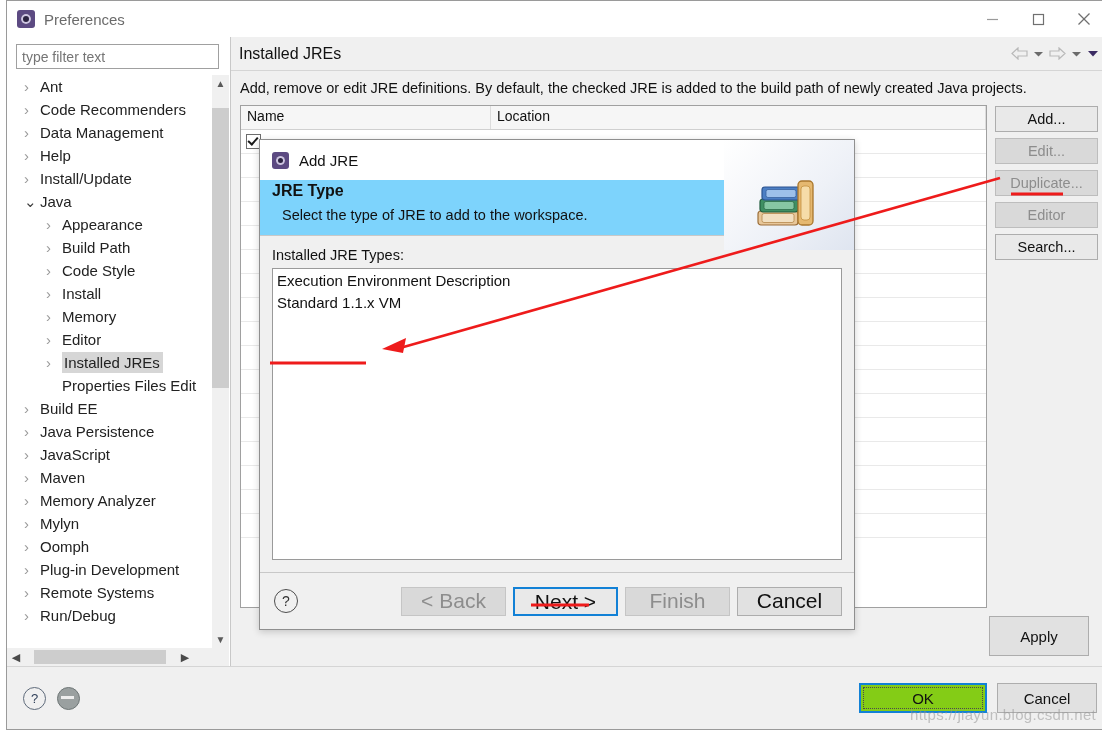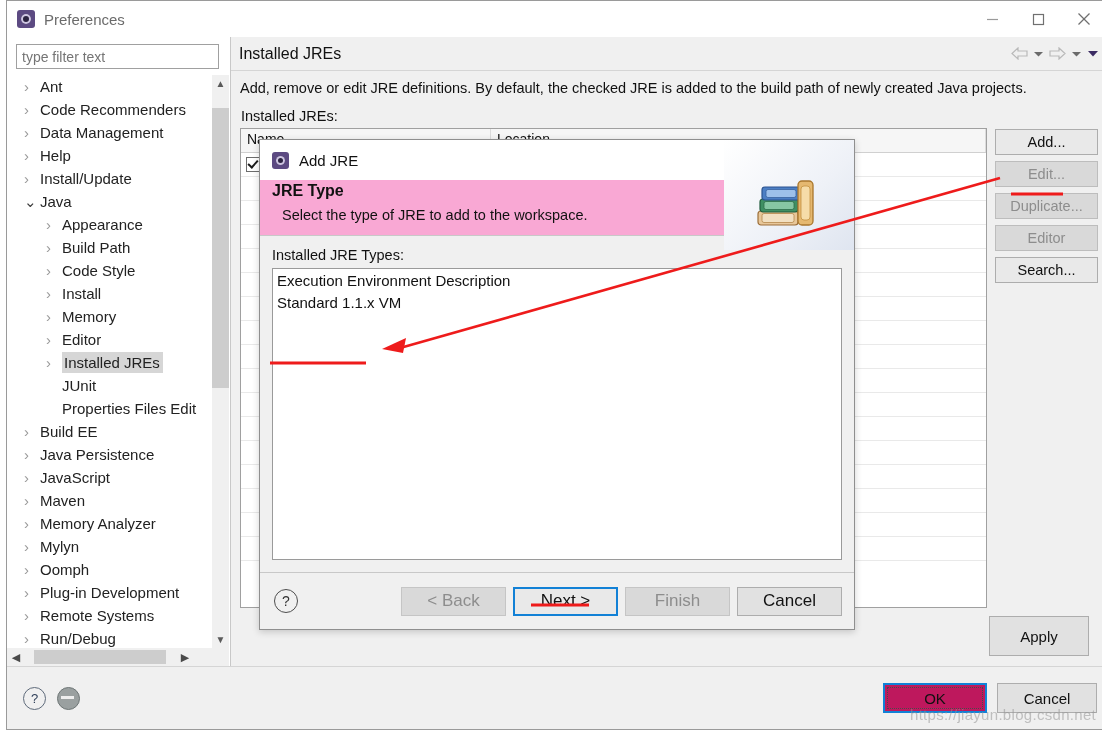--- a/index.html
+++ b/index.html
@@ -372,22 +372,22 @@
   }
   #restore-icon::after {
     content: "";
     position: absolute;
     left: 3px; top: 8px;
     width: 13px; height: 3px;
     background: #eeeeee;
   }
   #bottom-right-buttons { display: flex; align-items: center; gap: 10px; }
   #ok-btn {
-    width: 104px; height: 30px;
-    background: #be185d;
+    width: 128px; height: 30px;
+    background: #84cc16;
     border: 2px solid #1281d6;
     font-family: "Liberation Sans", sans-serif;
     font-size: 15px;
     color: #111;
     position: relative;
   }
   #ok-btn::after {
     content: "";
     position: absolute;
     left: 2px; top: 2px; right: 2px; bottom: 2px;
@@ -445,21 +445,21 @@
     position: absolute; right: 0; top: 0; height: 40px;
     display: flex; align-items: center;
   }
   .dlg-winbtn {
     width: 44px; height: 40px;
     display: flex; align-items: center; justify-content: center;
     color: #333;
   }
   #dlg-banner {
     flex: 0 0 auto;
-    background: #f9a8d4;
+    background: #7dd3fc;
     padding: 2px 0 12px 12px;
     position: relative;
     border-bottom: 1px solid #c8c8c8;
   }
   #dlg-heading { font-size: 16px; font-weight: bold; color: #111; margin-bottom: 7px; }
   #dlg-subtext { font-size: 14.5px; color: #111; padding-left: 10px; }
   #banner-gradient {
     position: absolute;
     right: 0; top: -40px;
     width: 130px; height: 110px;
@@ -521,21 +521,21 @@
   }
   #wizard-buttons {
     margin-left: auto;
     display: flex;
     align-items: center;
     gap: 7px;
   }
   .wizbtn {
     width: 105px; height: 29px;
     font-family: "Liberation Sans", sans-serif;
-    font-size: 17px;
+    font-size: 21px;
     background: #e1e1e1;
     border: 1px solid #adadad;
     color: #111;
   }
   .wizbtn.disabled { color: #8d8d8d; background: #d9d9d9; border-color: #c5c5c5; }
   .wizbtn.focused {
     border: 2px solid #1281d6;
     background: #e9e9e9;
   }
 
@@ -639,24 +639,20 @@
               <span class="twisty" style="font-size: 15px;">›</span>
               <span class="tree-label">Memory</span>
             </div>
             <div class="tree-item child">
               <span class="twisty" style="font-size: 15px;">›</span>
               <span class="tree-label">Editor</span>
             </div>
             <div class="tree-item child selected">
               <span class="twisty" style="font-size: 15px;">›</span>
               <span class="tree-label">Installed JREs</span>
-            </div>
-            <div class="tree-item child">
-              <span class="twisty none"></span>
-              <span class="tree-label">JUnit</span>
             </div>
             <div class="tree-item child">
               <span class="twisty none"></span>
               <span class="tree-label">Properties Files Edit</span>
             </div>
             <div class="tree-item">
               <span class="twisty" style="font-size: 15px;">›</span>
               <span class="tree-label">Build EE</span>
             </div>
             <div class="tree-item">
@@ -737,21 +733,20 @@
             <svg width="12" height="9" viewBox="0 0 12 9">
                 <path d="M1 2 L6 7.5 L11 2 Z" fill="#3b2b63"></path>
               </svg>
           </span>
         </div>
       </div>
 
       <div id="page-desc">Add, remove or edit JRE definitions. By default, the checked JRE is added to the build path of newly created Java projects.</div>
 
       <div id="jre-section">
-        <div id="jre-section-label">Installed JREs:</div>
         <div id="jre-table-row">
           <div id="jre-table">
             <div id="jre-thead">
               <div class="th" id="th-name">Name</div>
               <div class="th" id="th-location">Location</div>
             </div>
             <div id="jre-tbody">
                 <div class="rowcol-sep"></div>
                 <div class="jre-row">
                   <span class="chk checked"></span>

